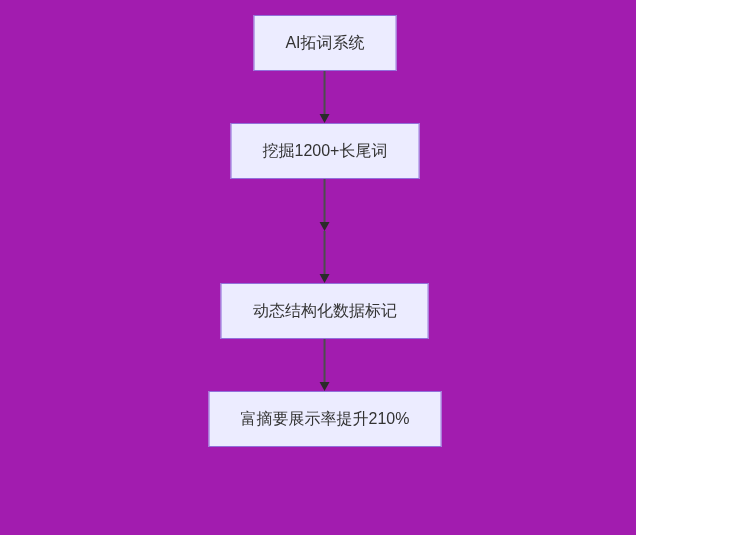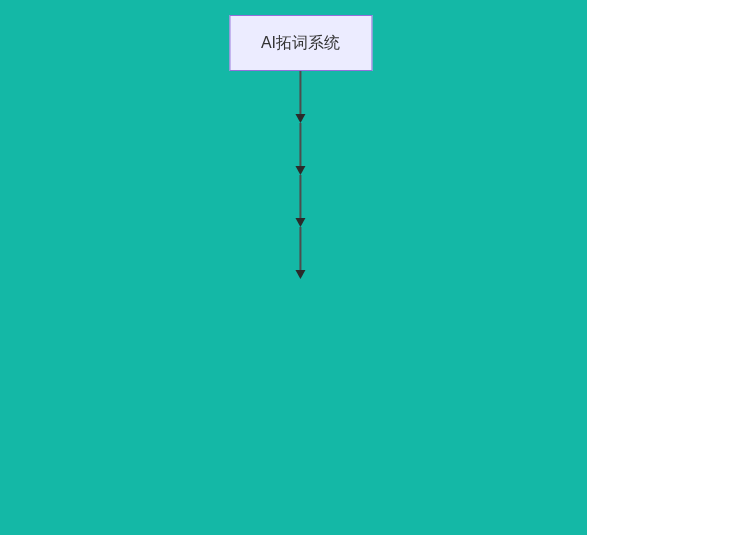--- a/index.html
+++ b/index.html
@@ -1,23 +1,23 @@
 <!DOCTYPE html>
 <html><head>
 <meta charset="utf-8">
 <style>
   html, body {
     margin: 0;
     padding: 0;
   }
   .canvas {
     position: relative;
-    width: 587px;
+    width: 636px;
     height: 535px;
-    background: #14b8a6;
+    background: #a21caf;
     overflow: hidden;
     font-family: "Liberation Sans", "DejaVu Sans", sans-serif;
   }
   .flow {
     position: absolute;
     left: 50%;
     top: 15px;
     transform: translateX(calc(-50% + 7px));
     display: flex;
     flex-direction: column;
@@ -64,33 +64,42 @@
 
     <div class="node">
       <span>AI拓词系统</span>
     </div>
 
     <div class="edge">
       <div class="line"></div>
       <div class="head"></div>
     </div>
 
+    <div class="node">
+      <span>挖掘1200+长尾词</span>
+    </div>
 
     <div class="edge">
       <div class="line"></div>
       <div class="head"></div>
     </div>
 
 
     <div class="edge">
       <div class="line"></div>
       <div class="head"></div>
     </div>
 
+    <div class="node">
+      <span>动态结构化数据标记</span>
+    </div>
 
     <div class="edge">
       <div class="line"></div>
       <div class="head"></div>
     </div>
 
+    <div class="node">
+      <span>富摘要展示率提升210%</span>
+    </div>
 
   </div>
 </div>
 
 </body></html>

